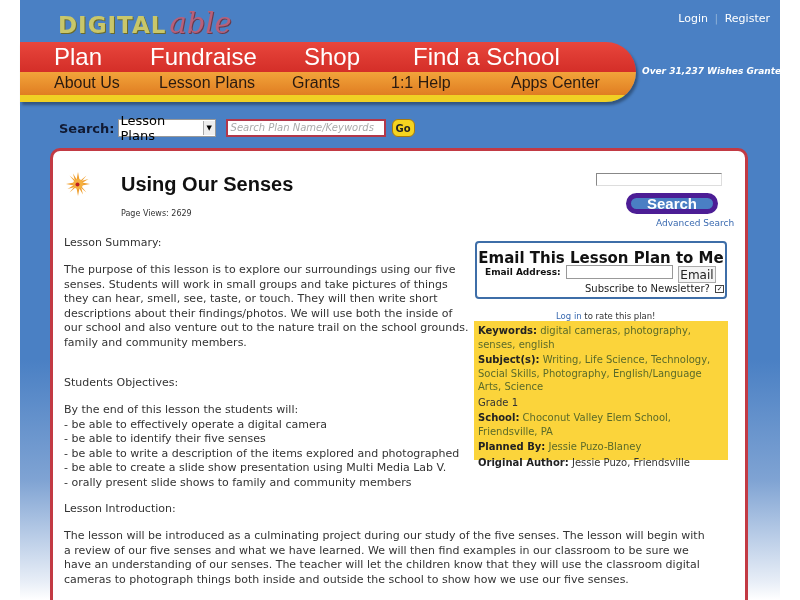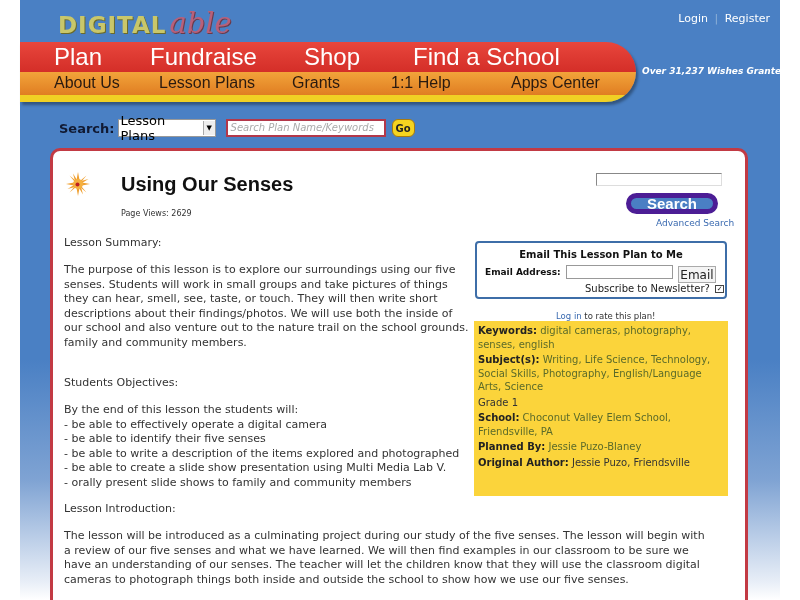--- a/index.html
+++ b/index.html
@@ -101,36 +101,36 @@
     display: flex; align-items: center; justify-content: center;
     font-family: "Liberation Sans", sans-serif;
   }
   .adv-search { position: absolute; left: 656px; top: 218px; font-size: 9px; color: #3a6ab0; text-decoration: none; }
 
   .email-box {
     position: absolute; left: 475px; top: 241px; width: 252px; height: 58px;
     border: 2px solid #3e6ea8; border-radius: 4px; background: #ffffff;
   }
   .email-title { position: absolute; left: 0; width: 100%; top: 6px; text-align: center;
-    font-weight: bold; font-size: 10px; color: #111; }
+    font-weight: bold; font-size: 15px; color: #111; }
   .email-label { position: absolute; left: 8px; top: 24px; font-weight: bold; font-size: 9px; color: #111; }
   .email-input { position: absolute; left: 89px; top: 22px; width: 107px; height: 14px;
     border: 1px solid #999; background: #fff; }
   .email-btn { position: absolute; left: 201px; top: 23px; width: 38px; height: 17px;
     border: 1px solid #aaa; background: #f4f4f4; font-size: 12px; color: #222;
     display: flex; align-items: center; justify-content: center; }
   .subscribe { position: absolute; left: 108px; top: 40px; font-size: 10px; color: #222; }
   .subscribe .check { display: inline-block; width: 9px; height: 8px; border: 1px solid #444;
     font-size: 7px; line-height: 6px; text-align: center; vertical-align: middle; margin-left: 2px; }
 
   .rate { position: absolute; left: 556px; top: 311px; font-size: 8.5px; color: #333; }
   .rate a { color: #3a6ab0; text-decoration: none; }
 
   .info-box {
-    position: absolute; left: 474px; top: 321px; width: 254px; height: 175px;
+    position: absolute; left: 474px; top: 321px; width: 254px; height: 139px;
     background: #fbd43b; padding: 3px 4px; font-size: 10px; line-height: 13.5px; color: #333;
   }
   .info-box .row { margin-bottom: 2px; }
   .info-box b { color: #222; }
   .info-box a { color: #5a6a2a; text-decoration: none; }
 </style>
 </head>
 <body>
 
 <div class="bg"></div>

